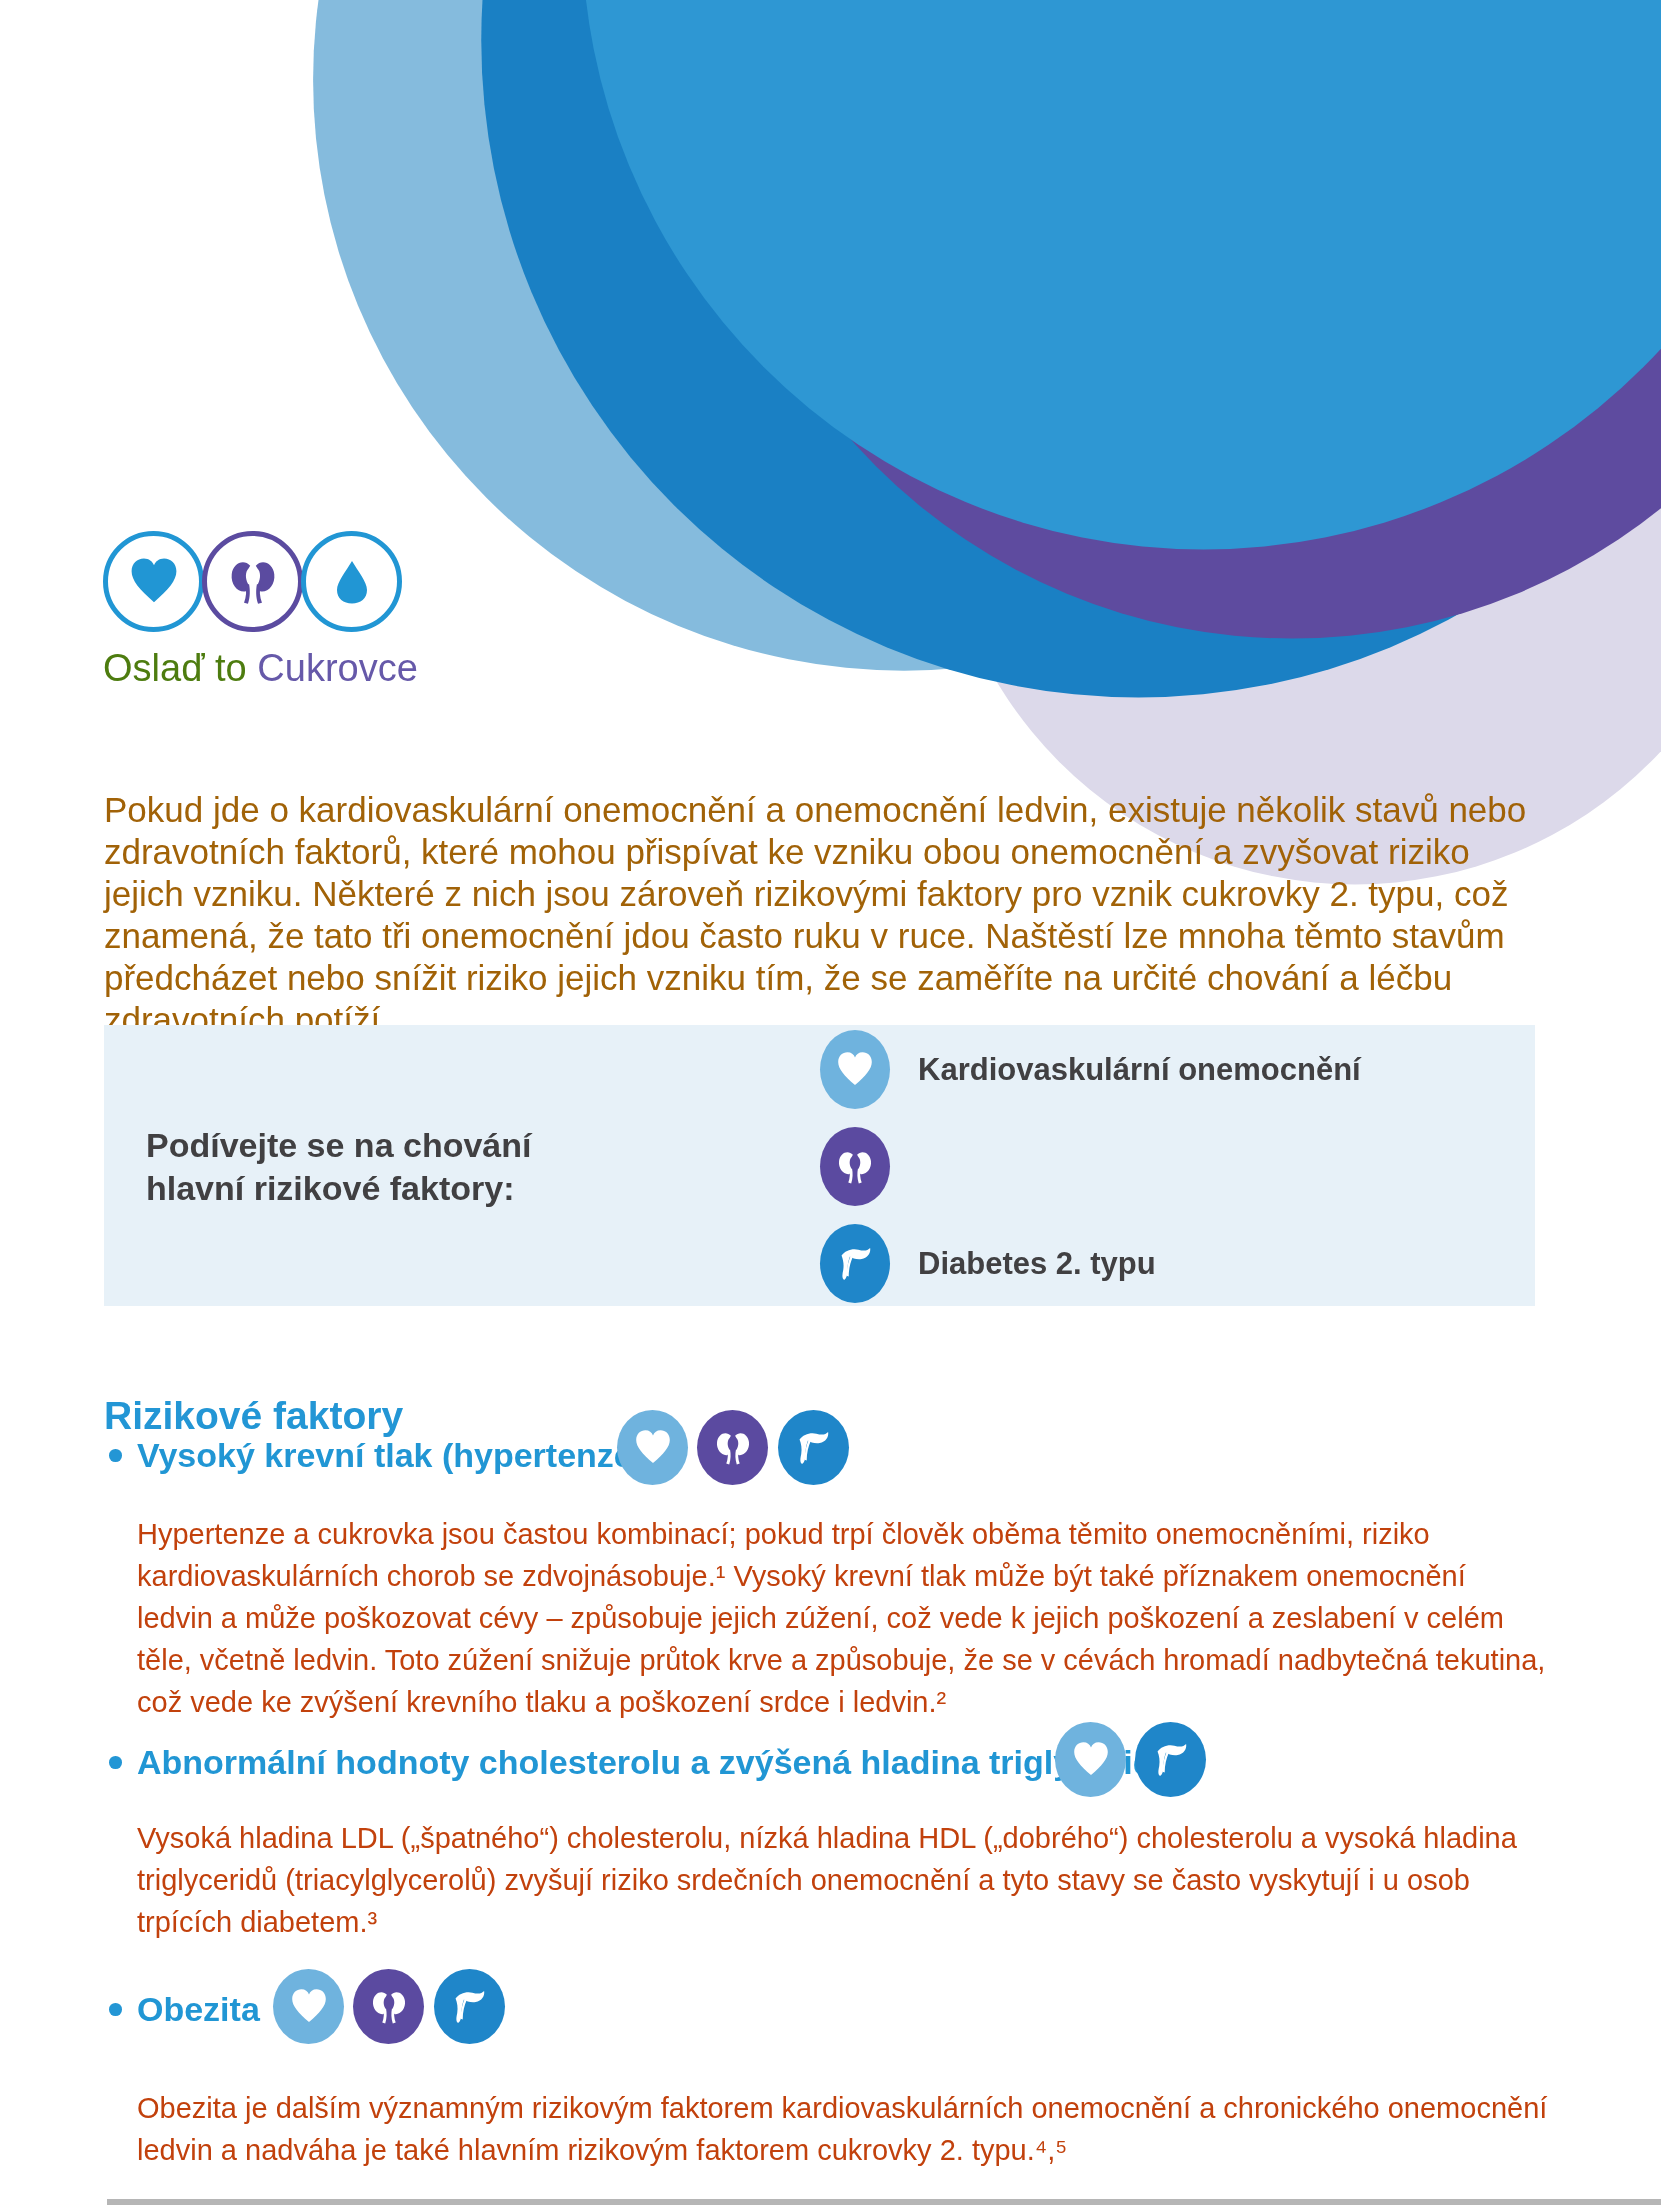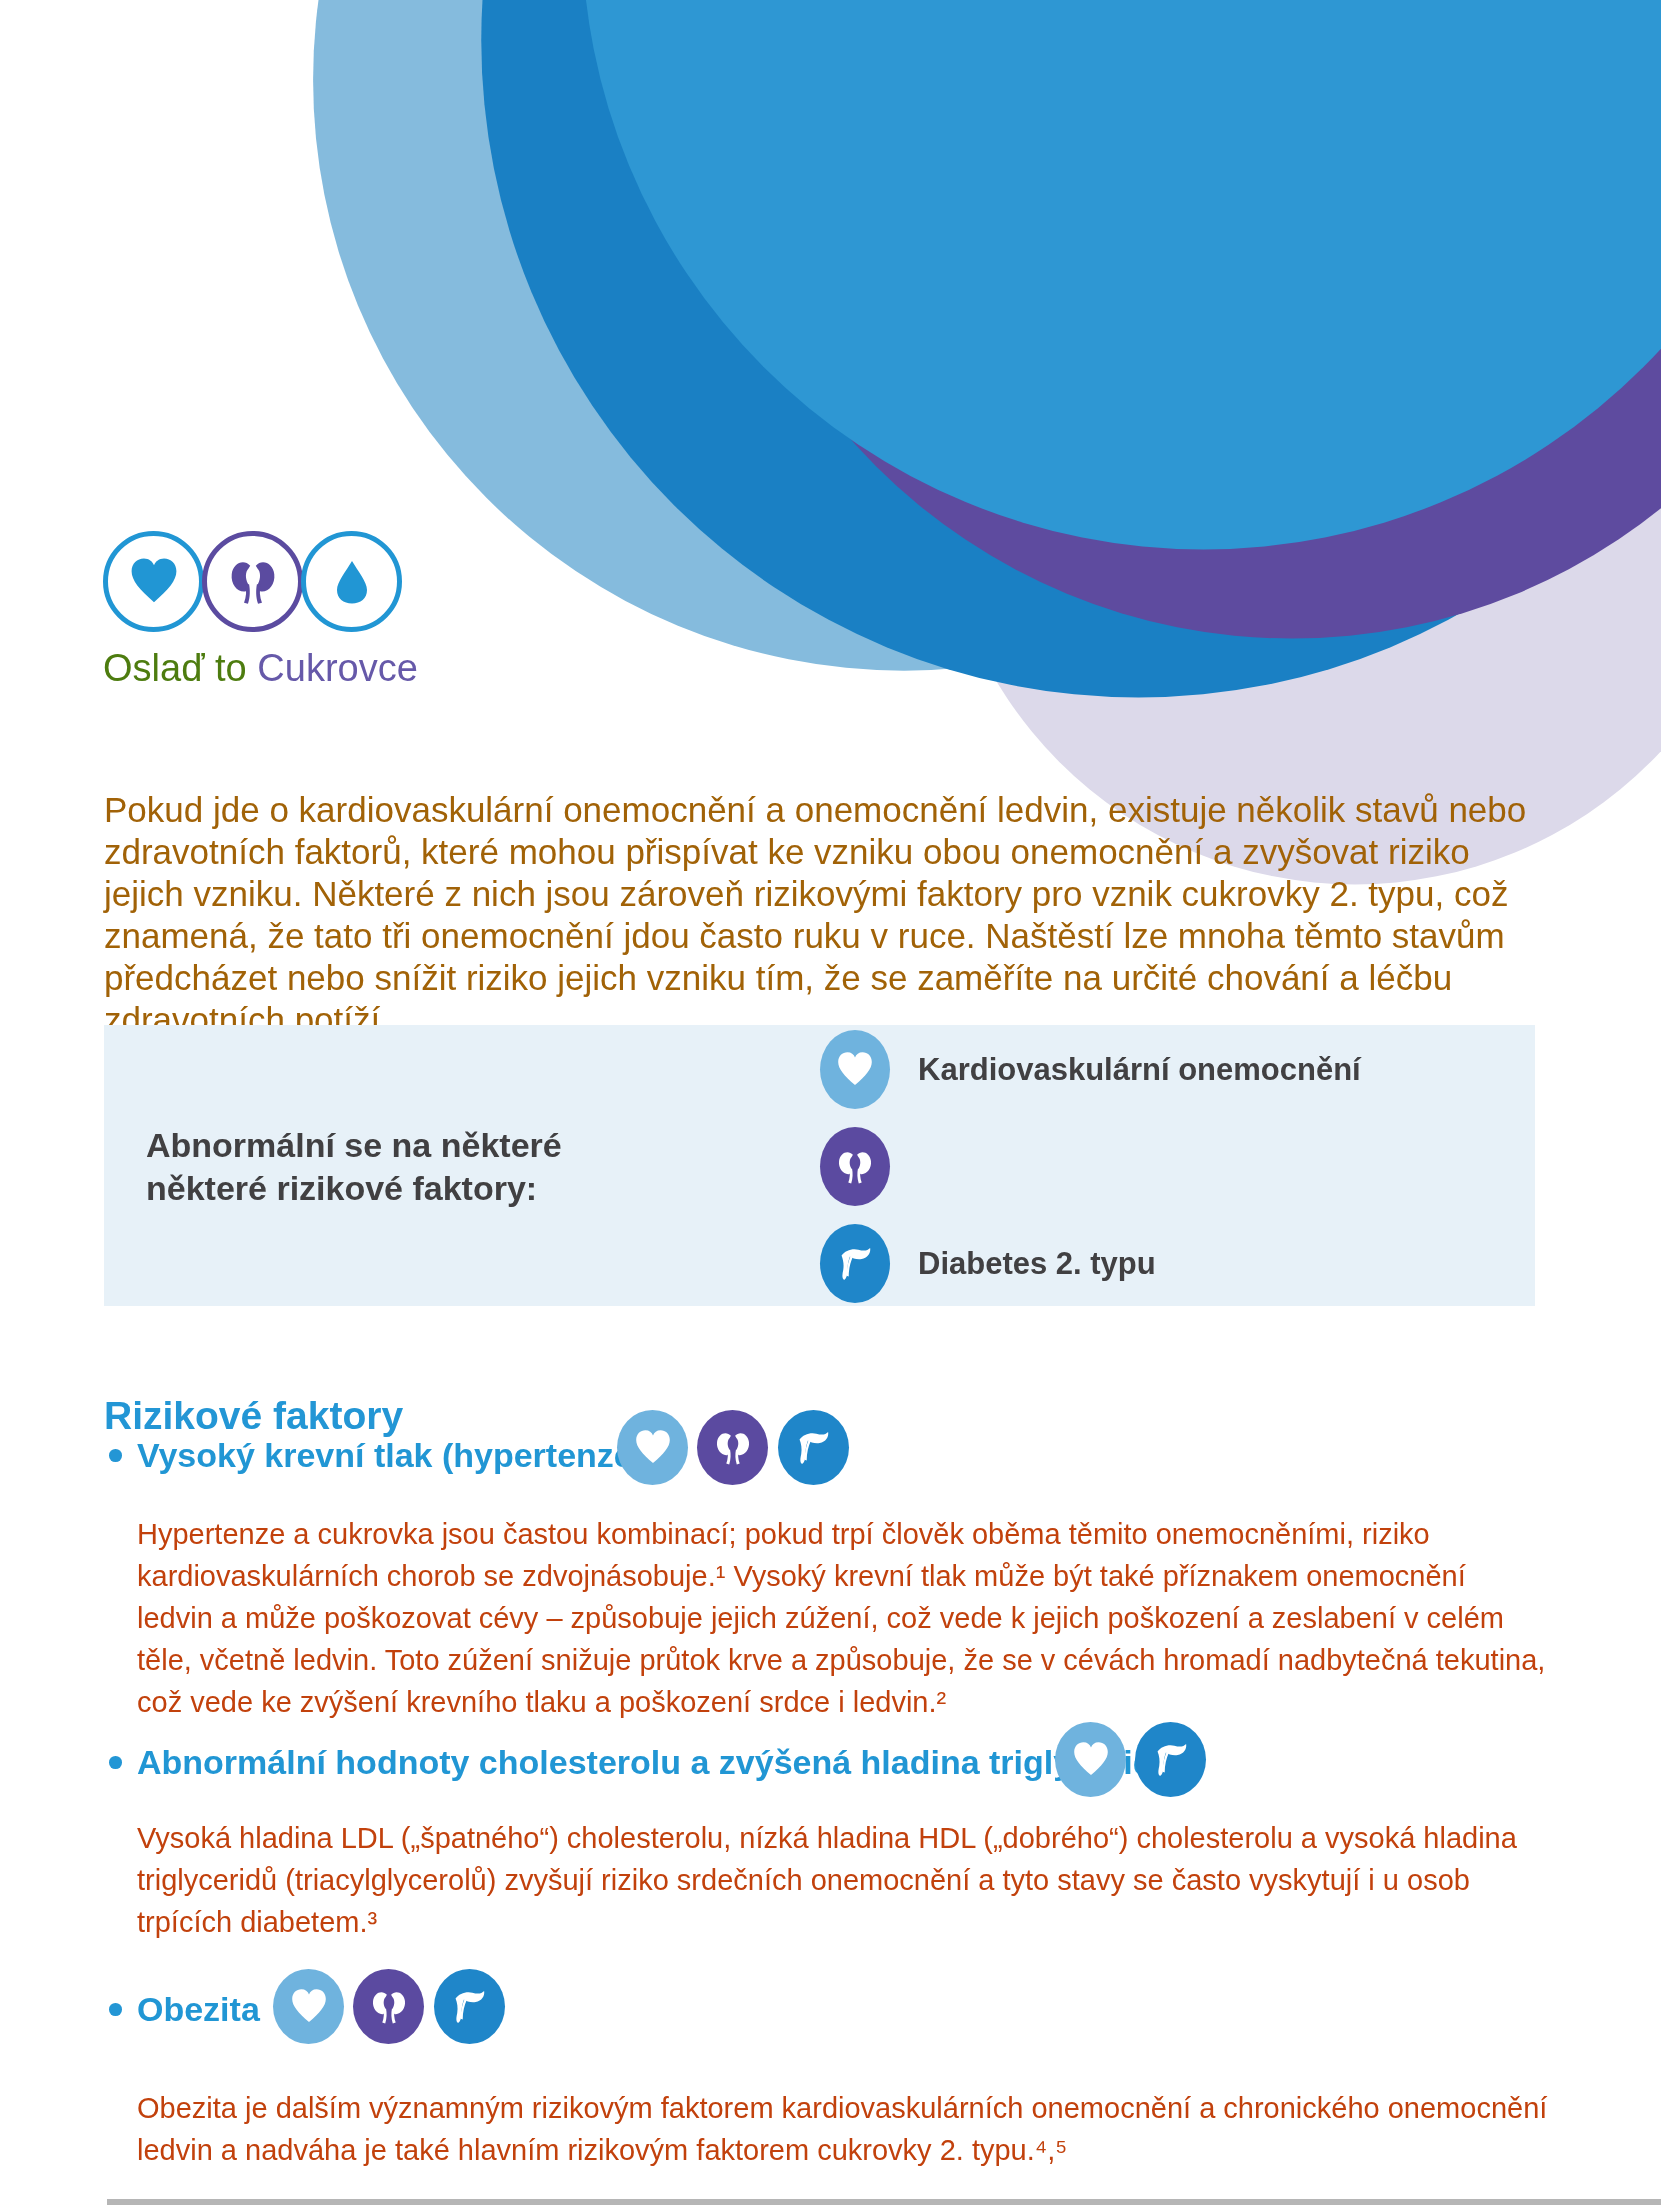--- a/index.html
+++ b/index.html
@@ -152,22 +152,22 @@
     <div class="logo-text">
       <span class="t-blue">Oslaď to</span>
       <span class="t-purple">Cukrovce</span>
     </div>
   </div>
 
   <div class="intro">Pokud jde o kardiovaskulární onemocnění a onemocnění ledvin, existuje několik stavů nebo zdravotních faktorů, které mohou přispívat ke vzniku obou onemocnění a zvyšovat riziko jejich vzniku. Některé z nich jsou zároveň rizikovými faktory pro vznik cukrovky 2. typu, což znamená, že tato tři onemocnění jdou často ruku v ruce. Naštěstí lze mnoha těmto stavům předcházet nebo snížit riziko jejich vzniku tím, že se zaměříte na určité chování a léčbu zdravotních potíží.</div>
 
   <div class="factors-box">
     <div class="box-title">
-      <div>Abnormální se na některé</div>
-      <div>některé rizikové faktory:</div>
+      <div>Podívejte se na chování</div>
+      <div>hlavní rizikové faktory:</div>
     </div>
     <div class="box-item bi-0">
       <span class="oval oval-heart">
         <svg fill="#ffffff" viewBox="0 0 62 62" width="42" height="42">
             <use href="#i-heart"></use>
           </svg>
       </span>
       <span class="item-label">Kardiovaskulární onemocnění</span>
     </div>
     <div class="box-item bi-1">

